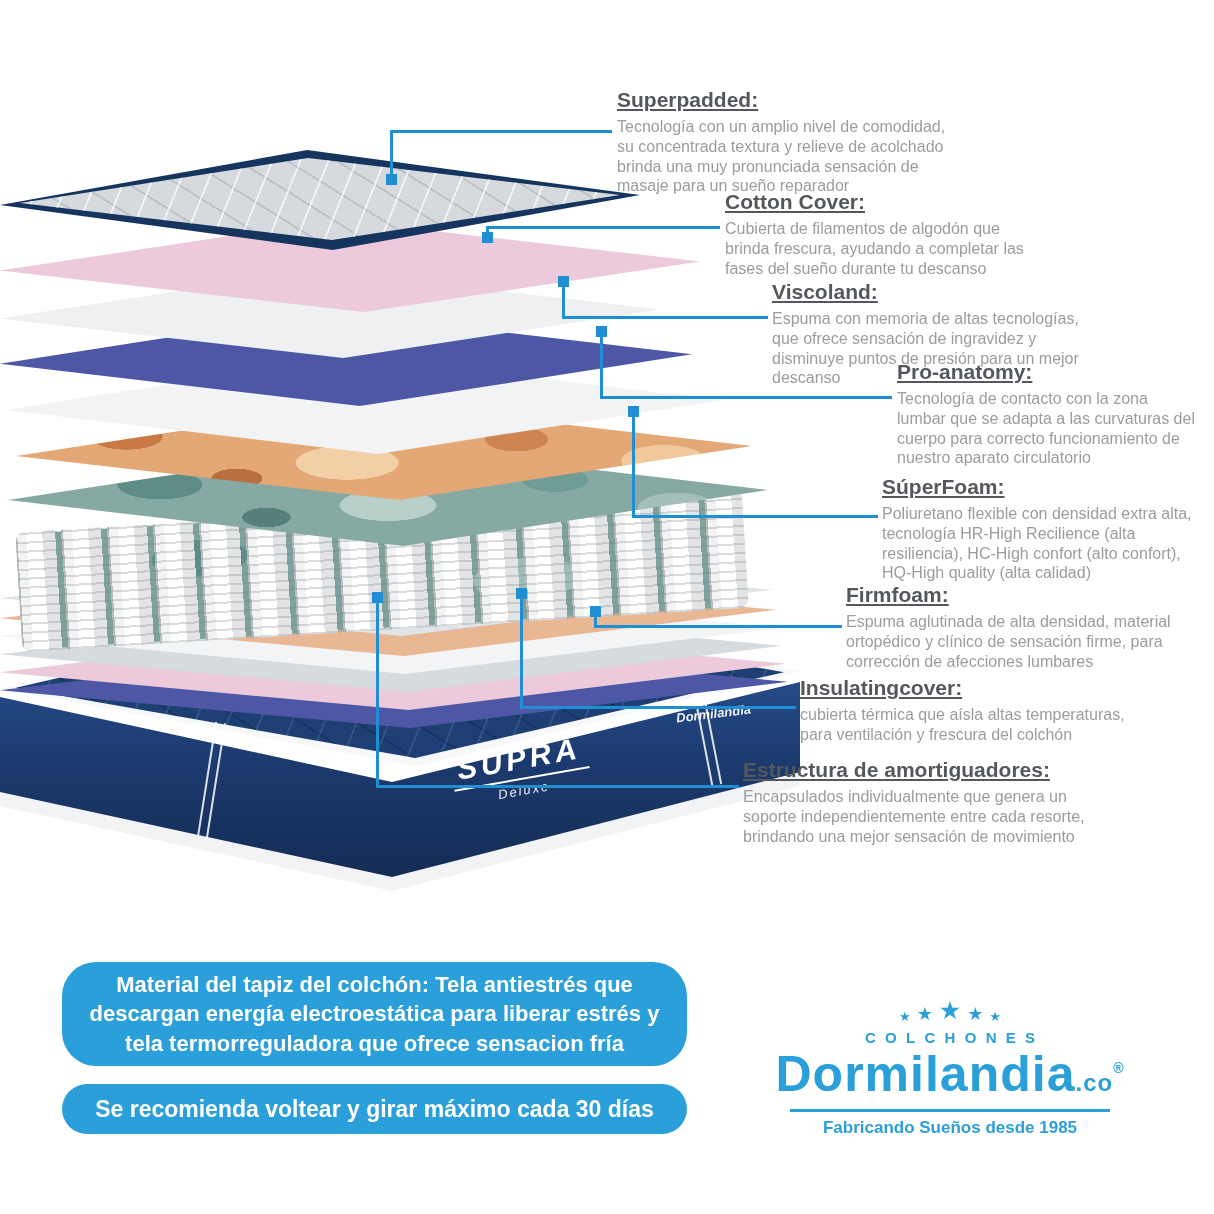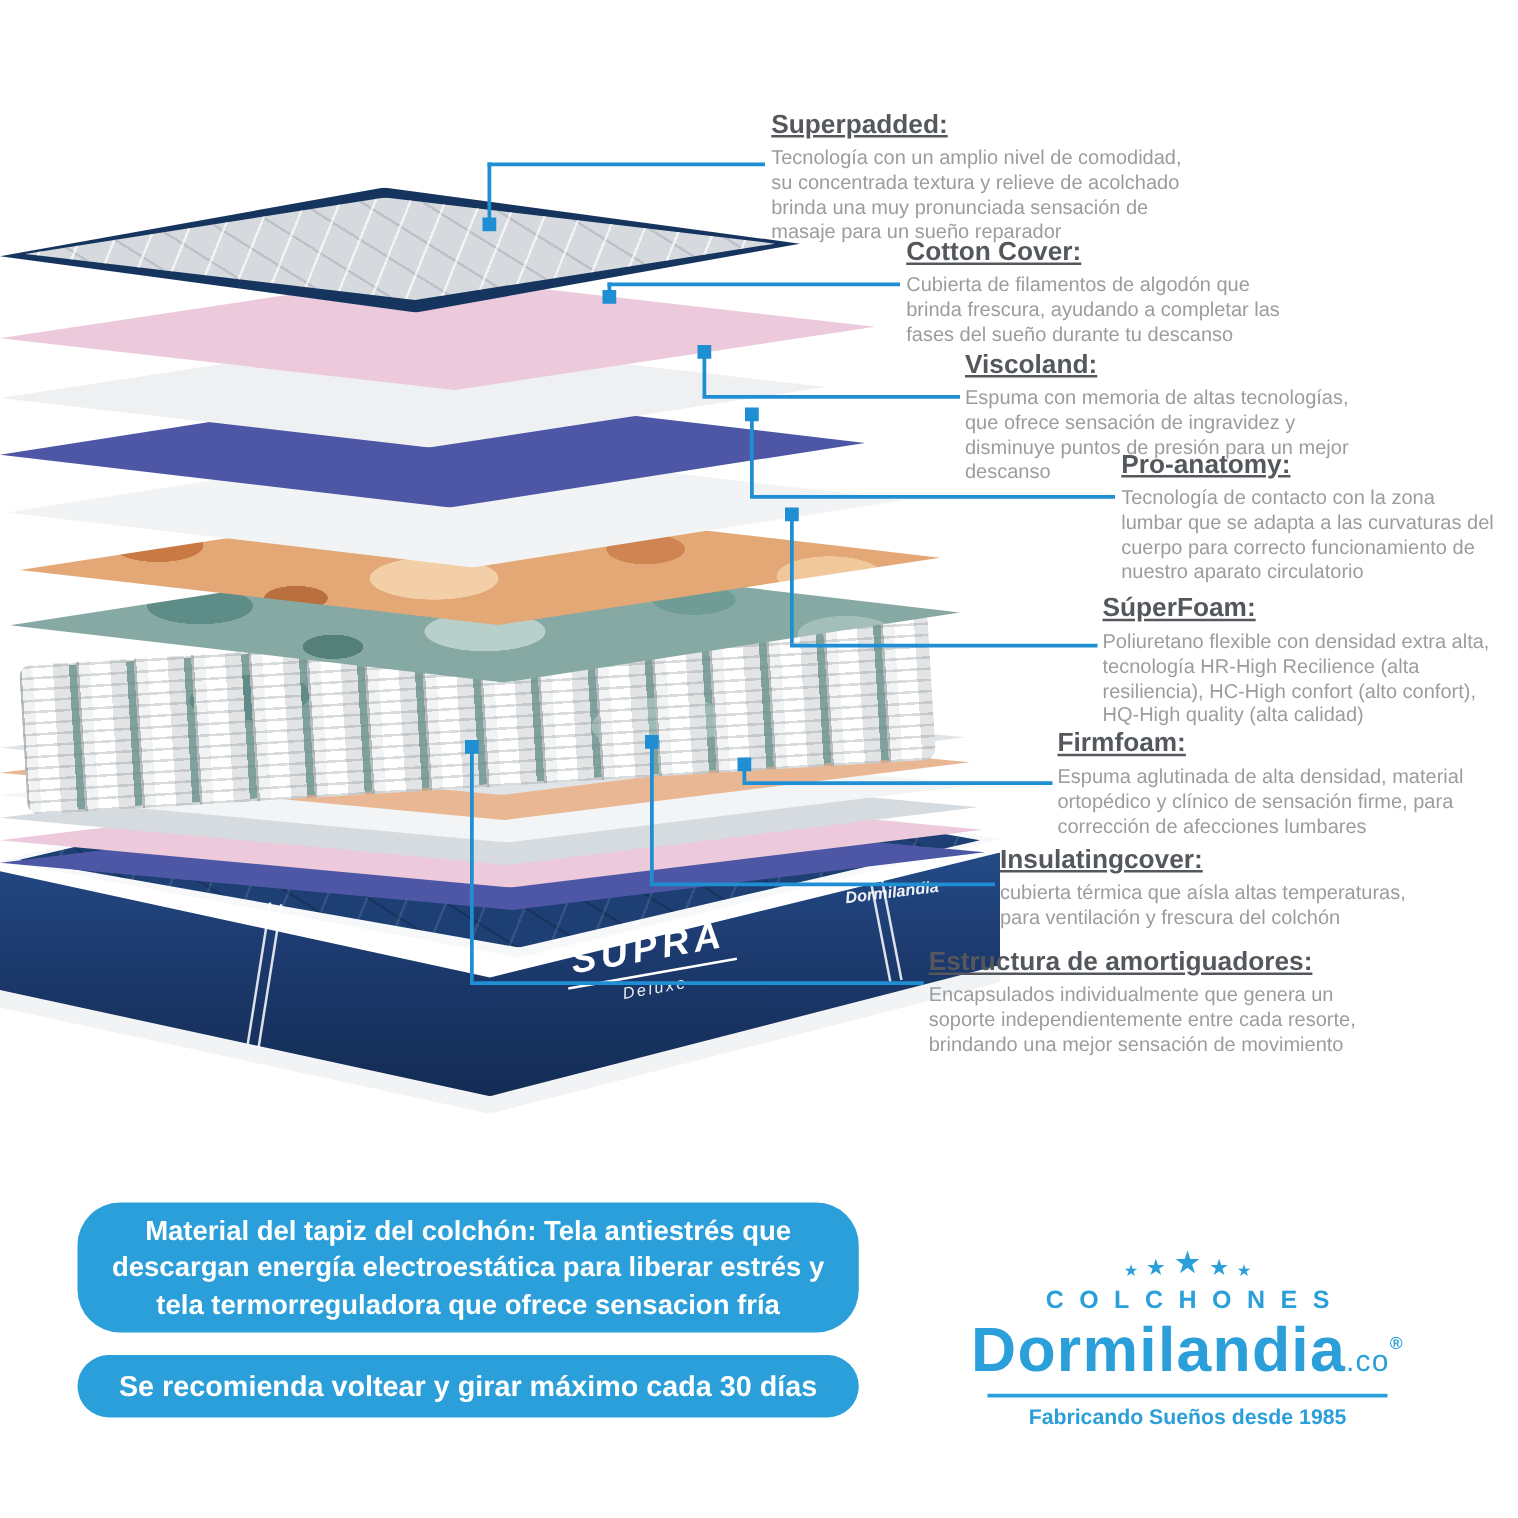--- a/index.html
+++ b/index.html
@@ -101,23 +101,23 @@
           display:flex;align-items:center;justify-content:center;text-align:center;z-index:5;}
   .banner-fabric{top:962px;height:104px;border-radius:34px;font-size:22px;font-weight:bold;
           line-height:1.32;padding:0 18px;box-sizing:border-box;}
   .banner-rotate{top:1084px;height:50px;border-radius:26px;font-size:23px;font-weight:bold;}
 
   
   .brand{position:absolute;left:735px;top:998px;width:430px;text-align:center;color:#2a9fd9;z-index:5;}
   .stars{font-size:0;line-height:1;margin-bottom:6px;}
   .stars span{display:inline-block;vertical-align:bottom;color:#2a9fd9;margin:0 3px;}
   .st1{font-size:13px;} .st2{font-size:18px;} .st3{font-size:25px;} .st4{font-size:18px;} .st5{font-size:13px;}
-  .brand-cat{font-size:20px;font-weight:bold;letter-spacing:.62em;margin-left:.62em;margin-bottom:2px;}
+  .brand-cat{font-size:15px;font-weight:bold;letter-spacing:.62em;margin-left:.62em;margin-bottom:2px;}
   .brand-name{font-size:50px;font-weight:800;letter-spacing:1px;line-height:1.05;}
-  .brand-name .tld{font-size:24px;font-weight:400;}
+  .brand-name .tld{font-size:24px;font-weight:700;}
   .brand-name .reg{font-size:14px;vertical-align:super;}
   .brand-line{width:320px;border-top:3px solid #2a9fd9;margin:8px auto 6px;}
   .brand-tagline{font-size:17px;font-weight:bold;}
 </style>
 </head>
 <body>
 
 <div class="canvas">
 
   <div>

